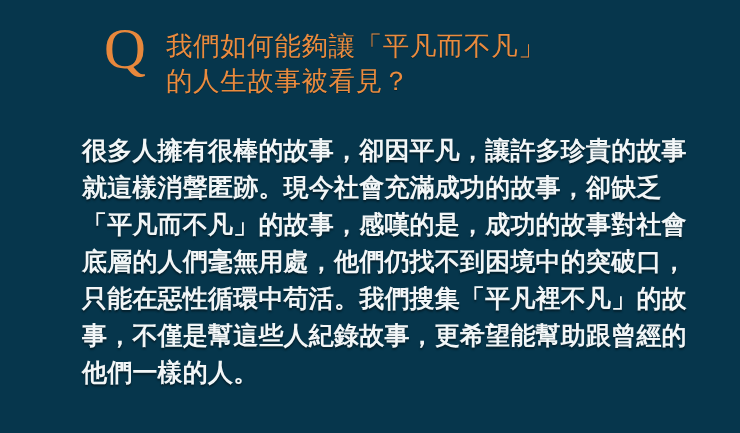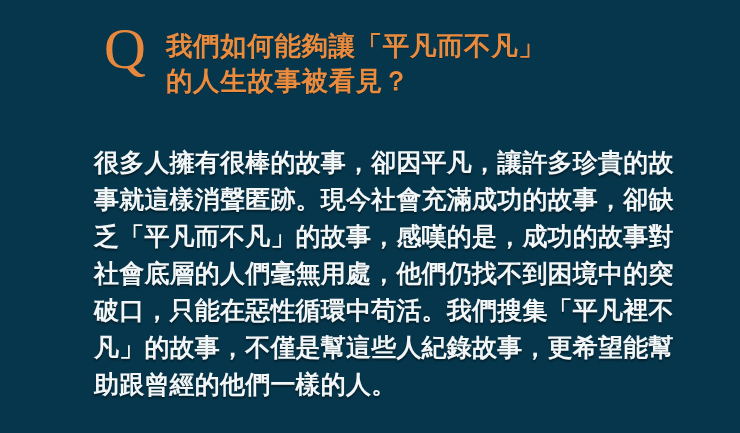--- a/index.html
+++ b/index.html
@@ -43,38 +43,38 @@
     letter-spacing: 0;
     margin-top: -4px;
     user-select: none;
   }
 
   .q-heading {
     flex: 1 1 auto;
     margin: 0;
     padding-top: 5px;
     font-size: 26.5px;
-    font-weight: bold;
+    font-weight: normal;
     line-height: 1.32;
     color: #ea8b3e;
     letter-spacing: 0.6px;
     white-space: pre-line;
     text-shadow: 0 1px 0 rgba(0,0,0,0.30);
   }
 
   
   .body-block {
     position: absolute;
     left: 78px;
     top: 128px;
     width: 618px;
   }
 
   .body-text {
-    margin: 16px;
+    margin: 4px;
     font-size: 25px;
     font-weight: bold;
     line-height: 37px;
     color: #f2f6f7;
     letter-spacing: 0.2px;
     text-align: left;
     white-space: pre-line;
     text-shadow: 0 2px 2px rgba(0,0,0,0.45);
   }
 </style>

